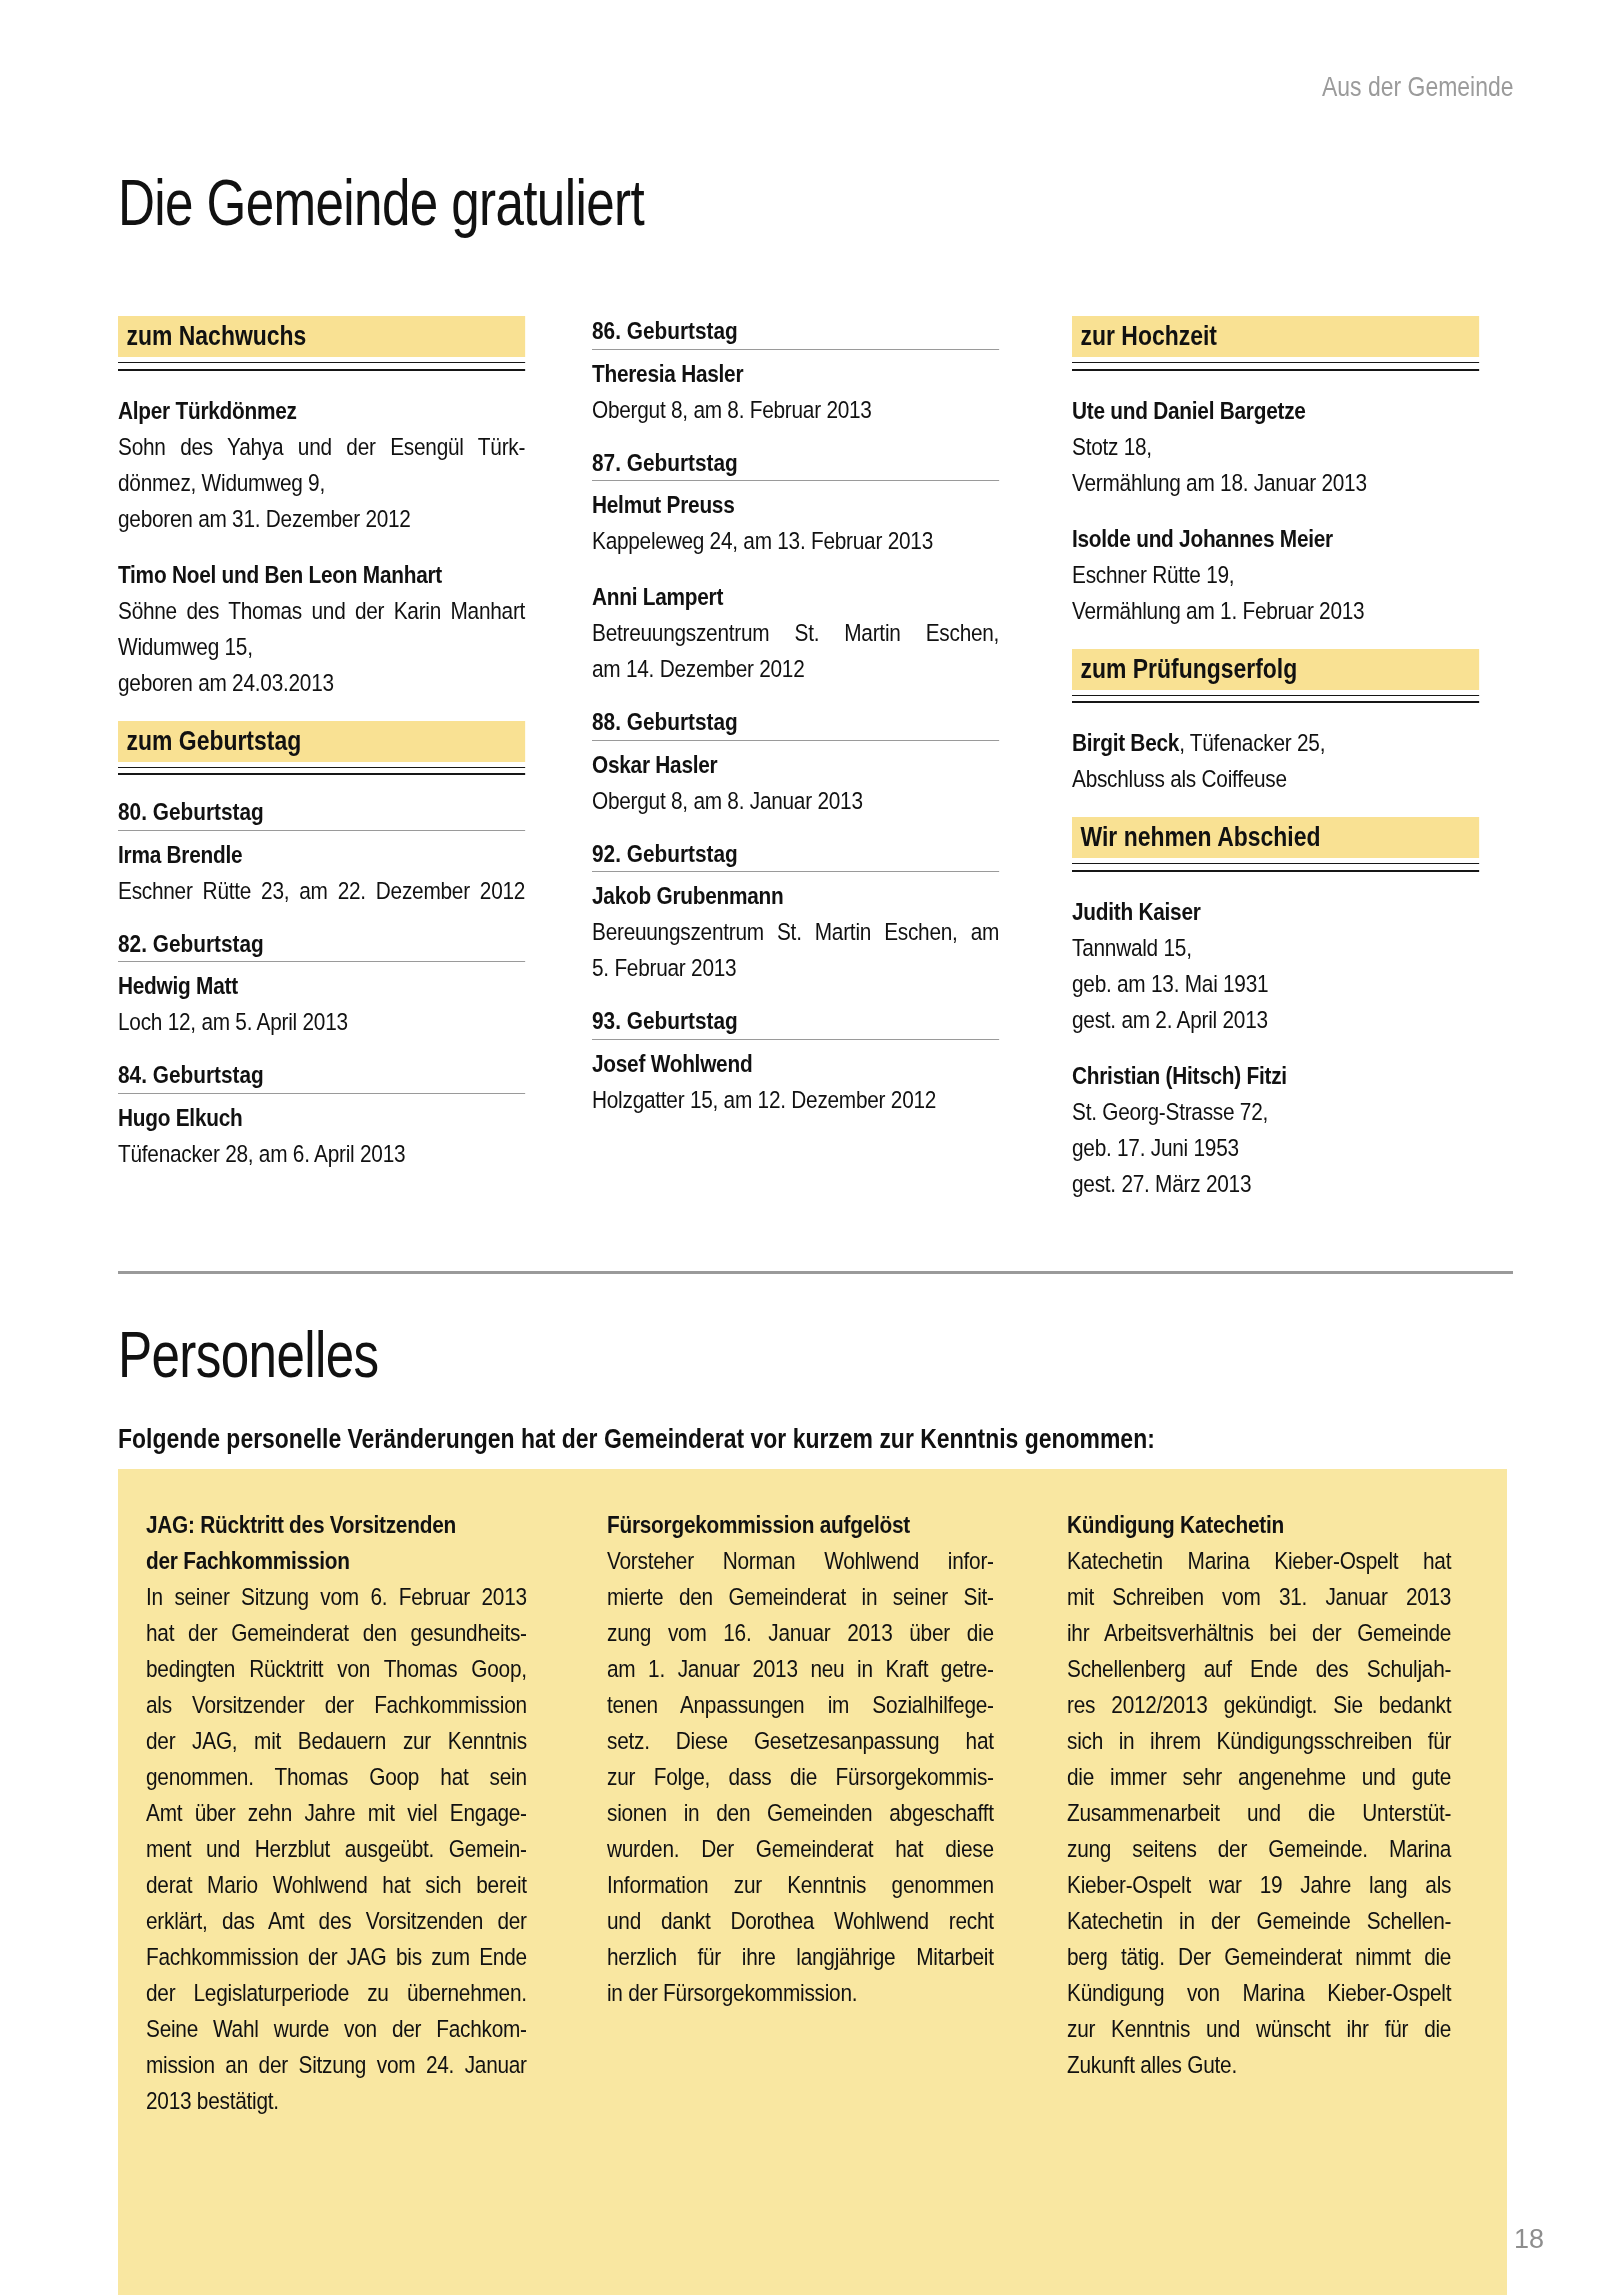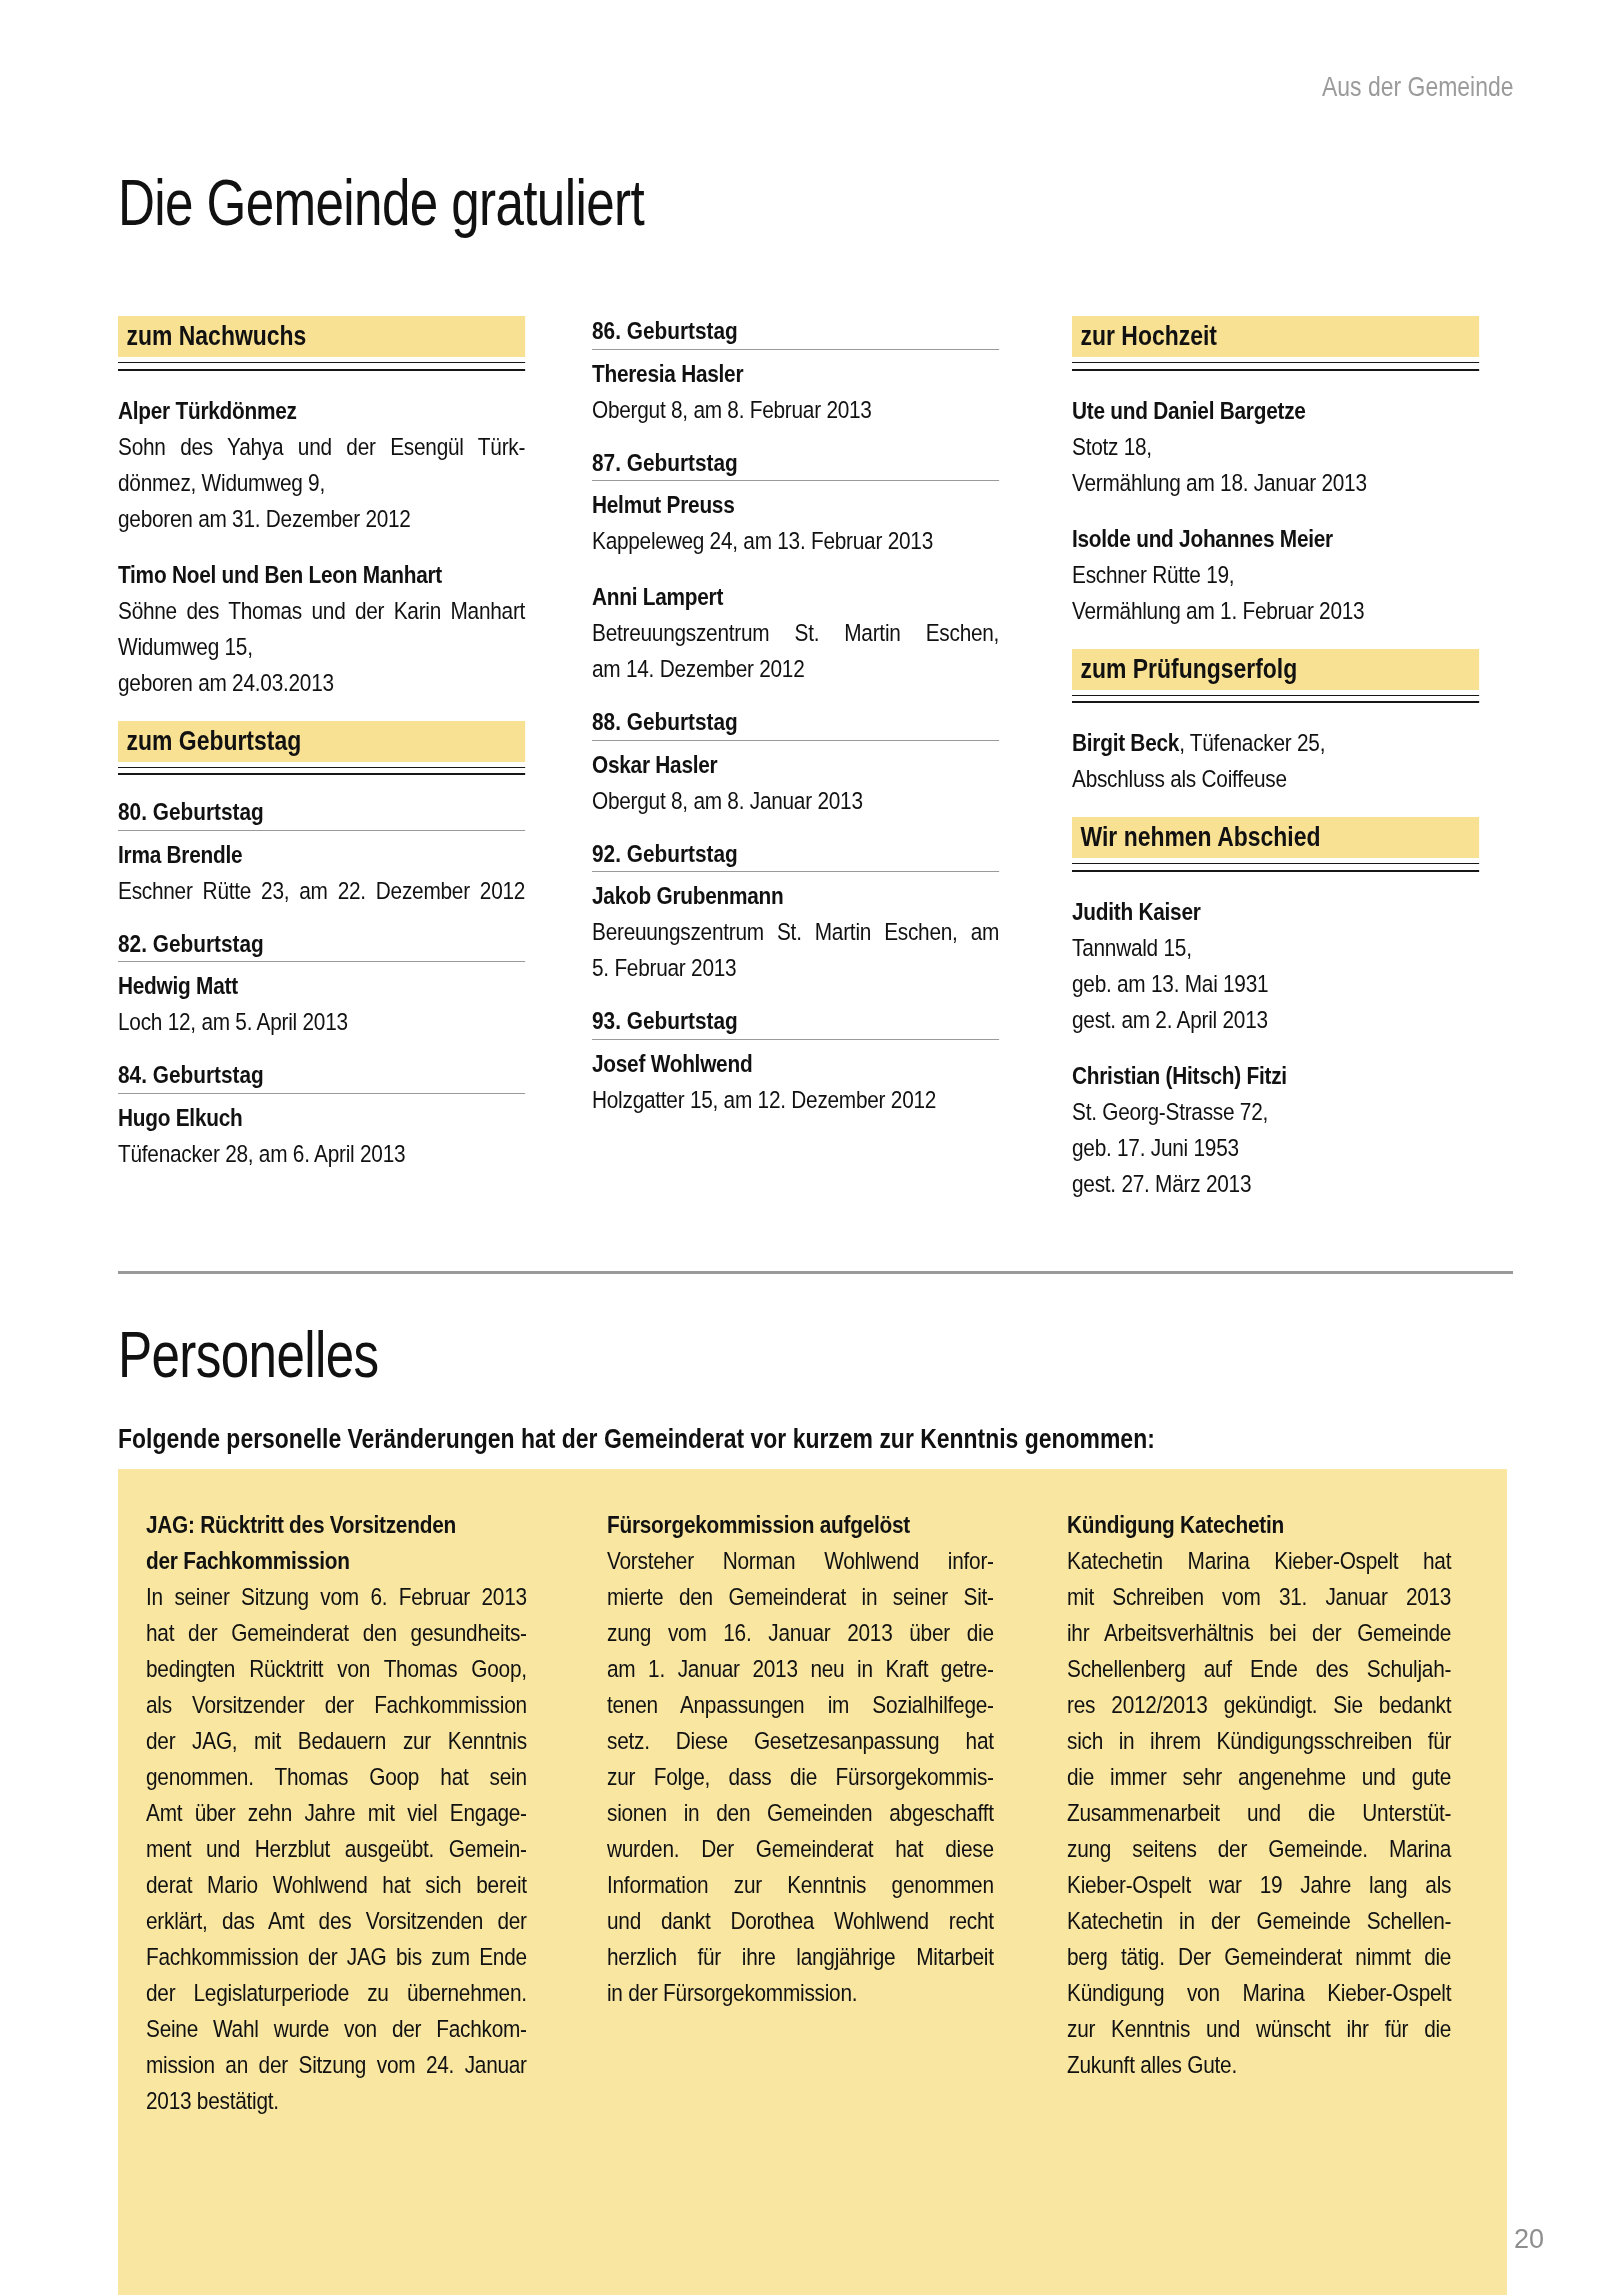--- a/index.html
+++ b/index.html
@@ -272,14 +272,14 @@
       <div class="box-line jl">zung seitens der Gemeinde. Marina</div>
       <div class="box-line jl">Kieber-Ospelt war 19 Jahre lang als</div>
       <div class="box-line jl">Katechetin in der Gemeinde Schellen-</div>
       <div class="box-line jl">berg tätig. Der Gemeinderat nimmt die</div>
       <div class="box-line jl">Kündigung von Marina Kieber-Ospelt</div>
       <div class="box-line jl">zur Kenntnis und wünscht ihr für die</div>
       <div class="box-line">Zukunft alles Gute.</div>
     </div>
 </div>
 
-<div id="page-number">20</div>
+<div id="page-number">18</div>
 
 
 </body></html>

